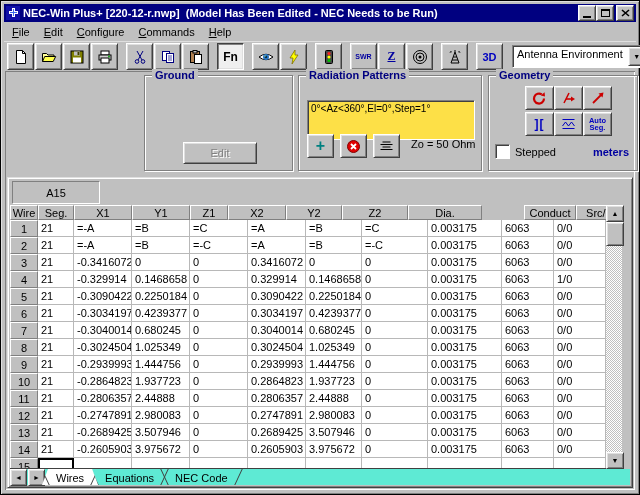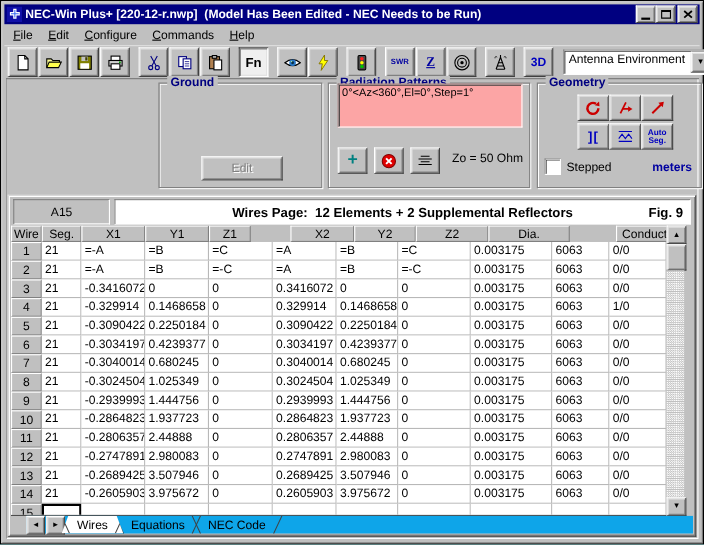--- a/index.html
+++ b/index.html
@@ -48,21 +48,21 @@
     color:#000080;font-weight:bold;font-size:11px;line-height:12px;}
   #gb-freq{left:5px;width:128px;}
   #gb-ground{left:139px;width:149px;}
   #gb-rad{left:293px;width:184px;}
   #gb-geom{left:483px;width:150px;}
   .frow{position:absolute;left:7px;right:7px;height:18px;display:flex;align-items:center;justify-content:space-between;}
   .finput{width:52px;height:17px;background:#fff;border:1px solid;border-color:#808080 #fff #fff #808080;
     box-shadow:inset 1px 1px 0 #404040;padding:1px 3px;box-sizing:border-box;font-size:11px;display:flex;align-items:center;}
   .btn{display:flex;align-items:center;justify-content:center;}
   .btn.disabled{color:#808080;text-shadow:1px 1px 0 #fff;}
-  .listbox{position:absolute;left:8px;top:0;width:168px;height:40px;background:#fca5a5;
+  .listbox{position:absolute;left:8px;top:24px;width:168px;height:40px;background:#fde047;
     border:1px solid;border-color:#808080 #fff #fff #808080;box-shadow:inset 1px 1px 0 #404040;
     font-size:10px;padding:2px 3px;box-sizing:border-box;}
   .radbtn{position:absolute;top:58px;width:25px;height:22px;}
   .geobtn{position:absolute;width:27px;height:22px;}
   .autoseg{font-size:7.5px;line-height:7px;color:#0000c0;font-weight:bold;text-align:center;}
   .brk{color:#0000c0;font-weight:bold;font-size:12px;letter-spacing:1px;}
   .checkbox{width:13px;height:13px;background:#fff;border:1px solid;border-color:#808080 #fff #fff #808080;
     box-shadow:inset 1px 1px 0 #404040;flex:none;}
   .zo{position:absolute;left:112px;top:62px;font-size:11px;}
   .meters{position:absolute;right:8px;top:70px;color:#0000a0;font-weight:bold;}
@@ -87,21 +87,21 @@
     display:flex;align-items:center;justify-content:center;font-size:11px;}
   .gdata{background:#fff;border-right:1px solid #b8b8b8;border-bottom:1px solid #b8b8b8;
     padding:1px 3px;font-size:11px;display:flex;align-items:center;}
   .gcell.selected{border:2px solid #000;}
   
   .vscroll{width:16px;height:264px;display:flex;flex-direction:column;}
   .sbtn{width:16px;height:15px;font-size:7px;display:flex;align-items:center;justify-content:center;flex:none;}
   .thumb{width:16px;height:22px;flex:none;}
   .track{flex:1;background:#c0c0c0;background-image:conic-gradient(#fff 25%,#c0c0c0 0 50%,#fff 0 75%,#c0c0c0 0);background-size:2px 2px;}
   
-  .tabbar{position:absolute;left:16px;right:2px;bottom:2px;height:16px;display:flex;align-items:stretch;background:#0ea5e9;}
+  .tabbar{position:absolute;left:2px;right:2px;bottom:2px;height:16px;display:flex;align-items:stretch;background:#5eead4;}
   .tab-arrows{display:flex;gap:1px;margin-right:4px;}
   .tab-arrows .sbtn{height:15px;width:15px;}
   .tab{position:relative;padding:1px 14px 0 14px;display:flex;align-items:center;margin-left:-7px;font-size:11px;}
   .tab::before{content:"";position:absolute;left:3px;top:0;bottom:0;width:1px;background:#404040;transform:skewX(25deg);}
   .tab::after{content:"";position:absolute;right:3px;top:0;bottom:0;width:1px;background:#404040;transform:skewX(-25deg);}
   .tab.active{background:#fff;clip-path:polygon(6px 0,calc(100% - 6px) 0,100% 100%,0 100%);z-index:2;}
   svg{display:block;}
 </style>
 </head>
 <body>
@@ -355,34 +355,30 @@
         </span>
       <span class="stepped">
         <span class="checkbox"></span>
         <span>Stepped</span>
       </span>
       <span class="meters">meters</span>
     </div>
 
     <div class="sheet">
       <span class="cellref">A15</span>
-      <span class="sheet-title">
-        <span>Wires Page:  12 Elements + 2 Supplemental Reflectors</span>
-        <span class="fig">Fig. 9</span>
-      </span>
 
       <div class="gridwrap">
         <div class="gridview">
           <div class="grow hdr">
               <div class="gcell ghead" style="width: 28px;">Wire</div>
               <div class="gcell ghead" style="width: 36px;">Seg.</div>
               <div class="gcell ghead" style="width: 58px;">X1</div>
               <div class="gcell ghead" style="width: 58px;">Y1</div>
               <div class="gcell ghead" style="width: 38px;">Z1</div>
-              <div class="gcell ghead" style="width: 58px; margin-left: 36px;">X2</div>
+              <div class="gcell ghead" style="width: 58px;">X2</div>
               <div class="gcell ghead" style="width: 56px;">Y2</div>
               <div class="gcell ghead" style="width: 66px;">Z2</div>
               <div class="gcell ghead" style="width: 74px;">Dia.</div>
               <div class="gcell ghead" style="width: 52px; margin-left: 42px;">Conduct</div>
               <div class="gcell ghead" style="width: 52px;">Src/Ld</div>
             </div>
           <div>
               <div class="grow">
                 <div class="gcell ghead" style="width: 28px;">1</div>
                 <div class="gcell gdata" style="width: 36px;">21</div>

